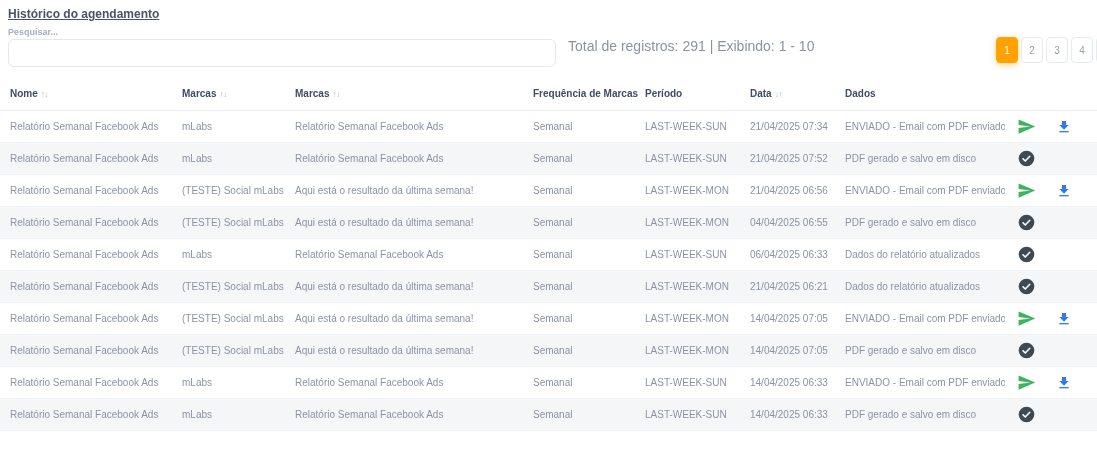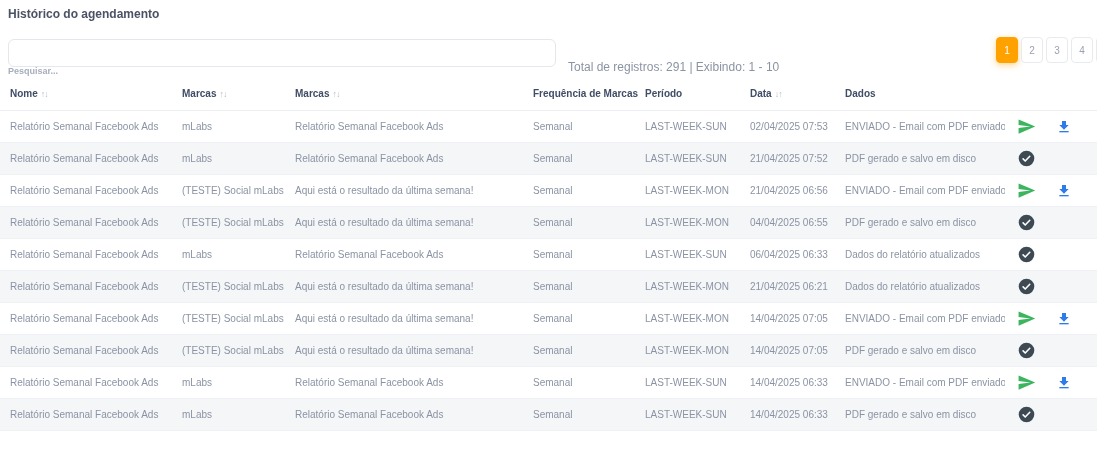--- a/index.html
+++ b/index.html
@@ -5,37 +5,37 @@
   * { box-sizing: border-box; margin: 0; padding: 0; }
   html, body { width: 1097px; height: 450px; overflow: hidden; }
   body {
     background: #ffffff;
     font-family: "Liberation Sans", sans-serif;
     color: #8b93a3;
     position: relative;
   }
   .page-title {
     position: absolute; left: 8px; top: 7px;
-    font-size: 12px; font-weight: 700; color: #4a5263;
+    font-size: 12px; font-weight: 700; color: #4a5263; text-decoration: underline;
   }
   .search-label {
     position: absolute; left: 8px; top: 27px;
-    font-size: 9px; font-weight: 600; color: #a7aebc; margin-top: 39px;
+    font-size: 9px; font-weight: 600; color: #a7aebc;
   }
   .search-input {
     position: absolute; left: 8px; top: 39px;
     width: 548px; height: 28px;
     border: 1px solid #e4e7eb; border-radius: 6px;
     outline: none; padding: 0 10px;
     font-family: "Liberation Sans", sans-serif; font-size: 11px; color: #5a6272;
     background: #fff;
   }
   .records-summary {
-    position: absolute; left: 568px; top: 60px;
-    font-size: 12px; color: #8b93a3; white-space: nowrap;
+    position: absolute; left: 568px; top: 38px;
+    font-size: 14px; color: #8b93a3; white-space: nowrap;
   }
   .pagination { position: absolute; left: 996px; top: 37px; display: flex; gap: 3px; }
   .pg-btn {
     width: 22px; height: 26px; flex: 0 0 auto;
     background: #fff; border: 1px solid #e7eaee; border-radius: 4px;
     font-family: "Liberation Sans", sans-serif; font-size: 10px; color: #9aa3b2;
     cursor: pointer; display: flex; align-items: center; justify-content: center;
   }
   .pg-btn.active {
     background: var(--accent, #FFA200); border-color: var(--accent, #FFA200);
@@ -102,21 +102,21 @@
       <th data-interactable="false"></th>
     </tr>
   </thead>
   <tbody>
       <tr data-interactable="false">
         <td data-interactable="false">Relatório Semanal Facebook Ads</td>
         <td data-interactable="false">mLabs</td>
         <td data-interactable="false">Relatório Semanal Facebook Ads</td>
         <td data-interactable="false">Semanal</td>
         <td data-interactable="false">LAST-WEEK-SUN</td>
-        <td data-interactable="false">02/04/2025 07:53</td>
+        <td data-interactable="false">21/04/2025 07:34</td>
         <td data-interactable="false">ENVIADO - Email com PDF enviado</td>
         <td class="act" data-interactable="false"><span class="icon-btn" data-interactable="true"><svg viewBox="0 0 24 24" width="19" height="19" fill="#3cb55e">
               <path d="M2.01 21L23 12 2.01 3 2 10l15 2-15 2z"></path>
             </svg></span></td>
         <td class="act" data-interactable="false"><span class="icon-btn" data-interactable="true"><svg viewBox="0 0 24 24" width="16" height="16" fill="#2f7bea">
               <path d="M19 9h-4V3H9v6H5l7 7 7-7z"></path>
               <path d="M5 18v2h14v-2H5z"></path>
             </svg></span></td>
         <td data-interactable="false"></td>
       </tr>

